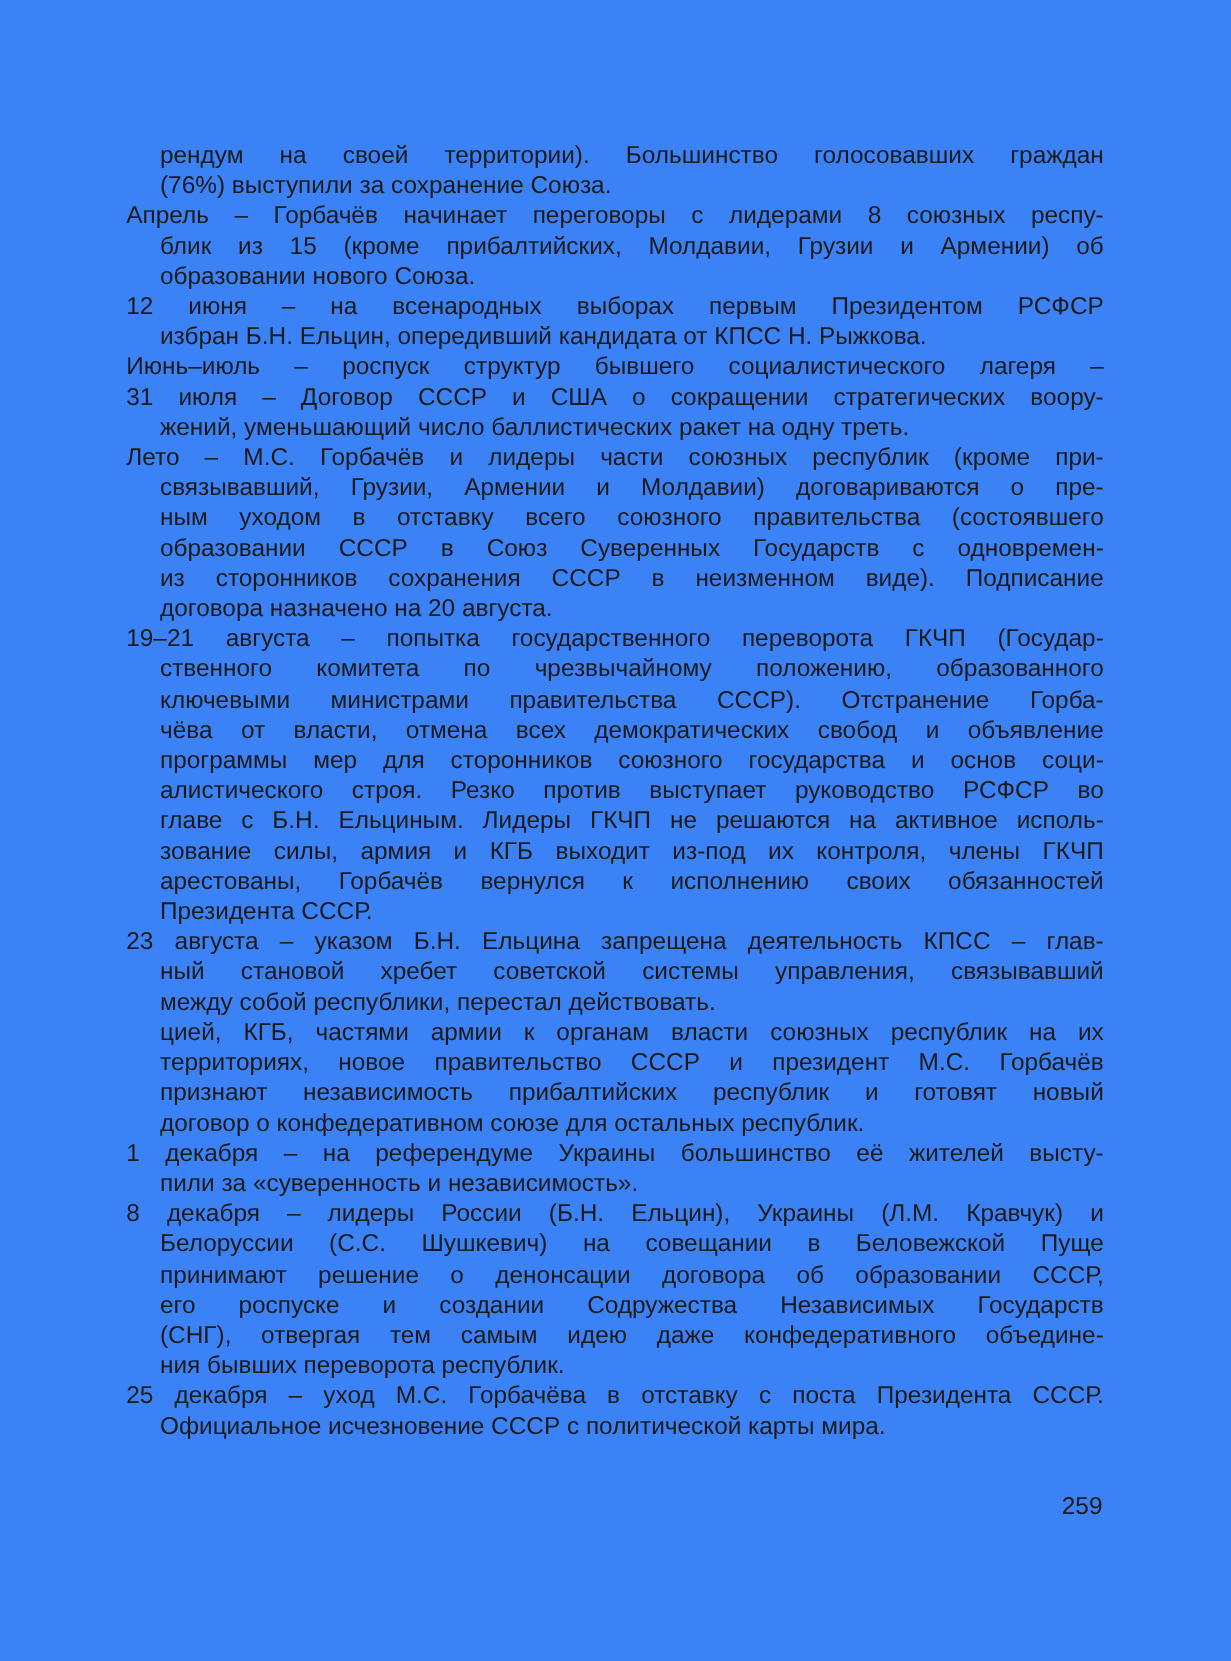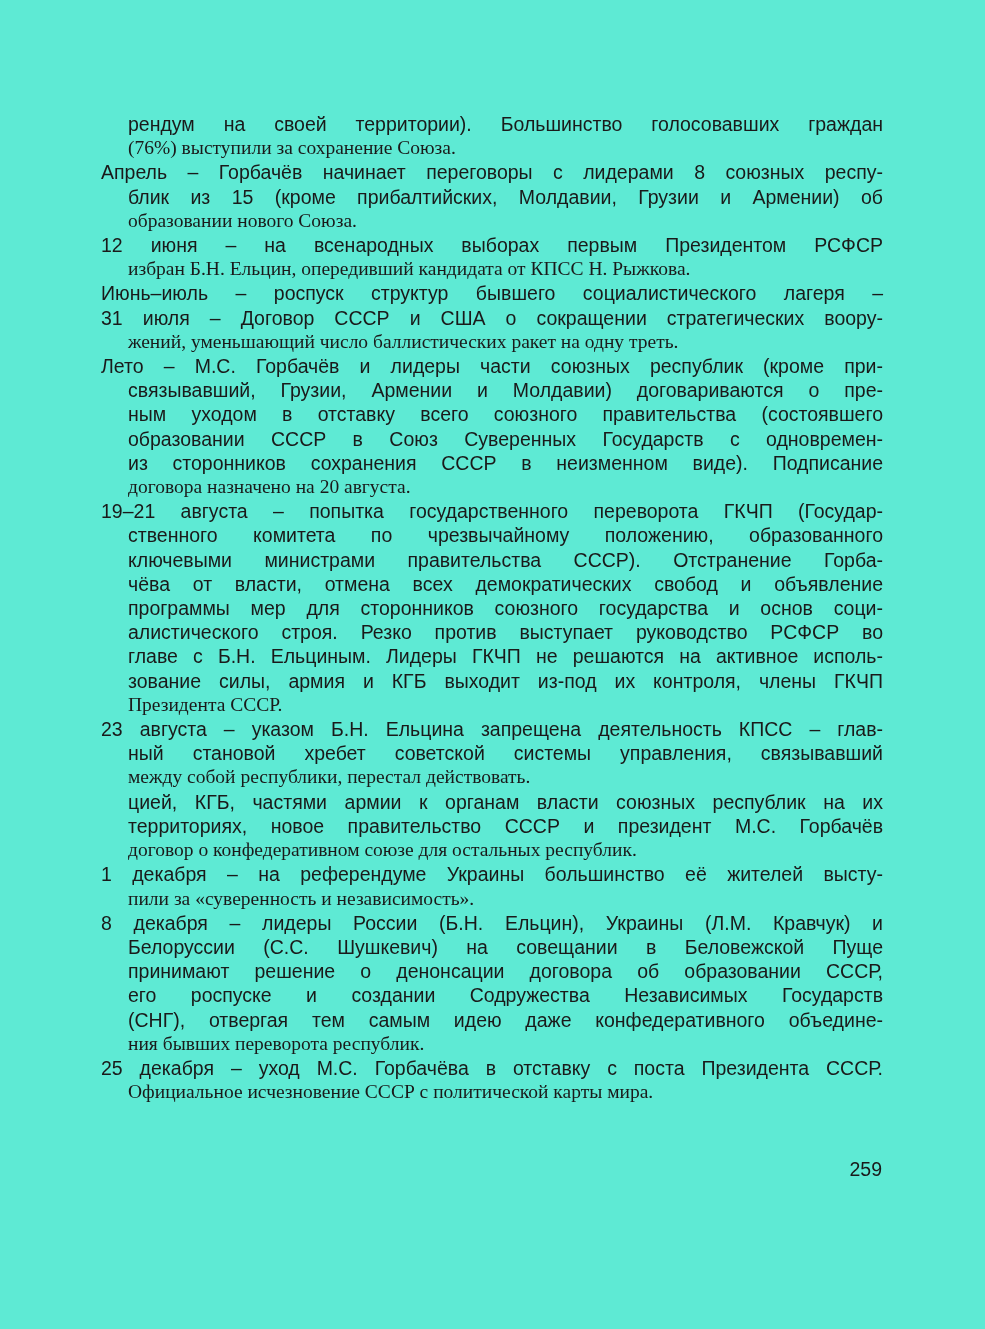--- a/index.html
+++ b/index.html
@@ -4,21 +4,21 @@
 <style>
   html, body {
     margin: 0;
     padding: 0;
     background: #ffffff;
   }
   .page {
     position: relative;
     width: 985px;
     height: 1329px;
-    background: #5eead4;
+    background: #3b82f6;
     font-family: "Liberation Sans", sans-serif;
     color: #1a1a1a;
     overflow: hidden;
   }
   .text-block {
     position: absolute;
     left: 101px;
     top: 112px;
     width: 782px;
     font-size: 19.5px;
@@ -28,25 +28,24 @@
   .line {
     text-align: justify;
     text-align-last: justify;
     white-space: normal;
   }
   .line.cont {
     padding-left: 27px;
   }
   .line.last {
     text-align-last: left;
-    font-family: Liberation Serif, serif;
   }
   .page-number {
     position: absolute;
-    top: 1157px;
+    top: 1193px;
     right: 103px;
     font-size: 19.5px;
     line-height: 24.2px;
     color: #1a1a1a;
   }
 </style>
 </head>
 <body>
 
 <div class="page">
@@ -81,30 +80,32 @@
       </div>
       <div class="entry">
         <div class="line first">19–21 августа – попытка государственного переворота ГКЧП (Государ-</div>
         <div class="line cont">ственного комитета по чрезвычайному положению, образованного</div>
         <div class="line cont">ключевыми министрами правительства СССР). Отстранение Горба-</div>
         <div class="line cont">чёва от власти, отмена всех демократических свобод и объявление</div>
         <div class="line cont">программы мер для сторонников союзного государства и основ соци-</div>
         <div class="line cont">алистического строя. Резко против выступает руководство РСФСР во</div>
         <div class="line cont">главе с Б.Н. Ельциным. Лидеры ГКЧП не решаются на активное исполь-</div>
         <div class="line cont">зование силы, армия и КГБ выходит из-под их контроля, члены ГКЧП</div>
+        <div class="line cont">арестованы, Горбачёв вернулся к исполнению своих обязанностей</div>
         <div class="line cont last">Президента СССР.</div>
       </div>
       <div class="entry">
         <div class="line first">23 августа – указом Б.Н. Ельцина запрещена деятельность КПСС – глав-</div>
         <div class="line cont">ный становой хребет советской системы управления, связывавший</div>
         <div class="line cont last">между собой республики, перестал действовать.</div>
       </div>
       <div class="entry">
         <div class="line cont">цией, КГБ, частями армии к органам власти союзных республик на их</div>
         <div class="line cont">территориях, новое правительство СССР и президент М.С. Горбачёв</div>
+        <div class="line cont">признают независимость прибалтийских республик и готовят новый</div>
         <div class="line cont last">договор о конфедеративном союзе для остальных республик.</div>
       </div>
       <div class="entry">
         <div class="line first">1 декабря – на референдуме Украины большинство её жителей высту-</div>
         <div class="line cont last">пили за «суверенность и независимость».</div>
       </div>
       <div class="entry">
         <div class="line first">8 декабря – лидеры России (Б.Н. Ельцин), Украины (Л.М. Кравчук) и</div>
         <div class="line cont">Белоруссии (С.С. Шушкевич) на совещании в Беловежской Пуще</div>
         <div class="line cont">принимают решение о денонсации договора об образовании СССР,</div>

